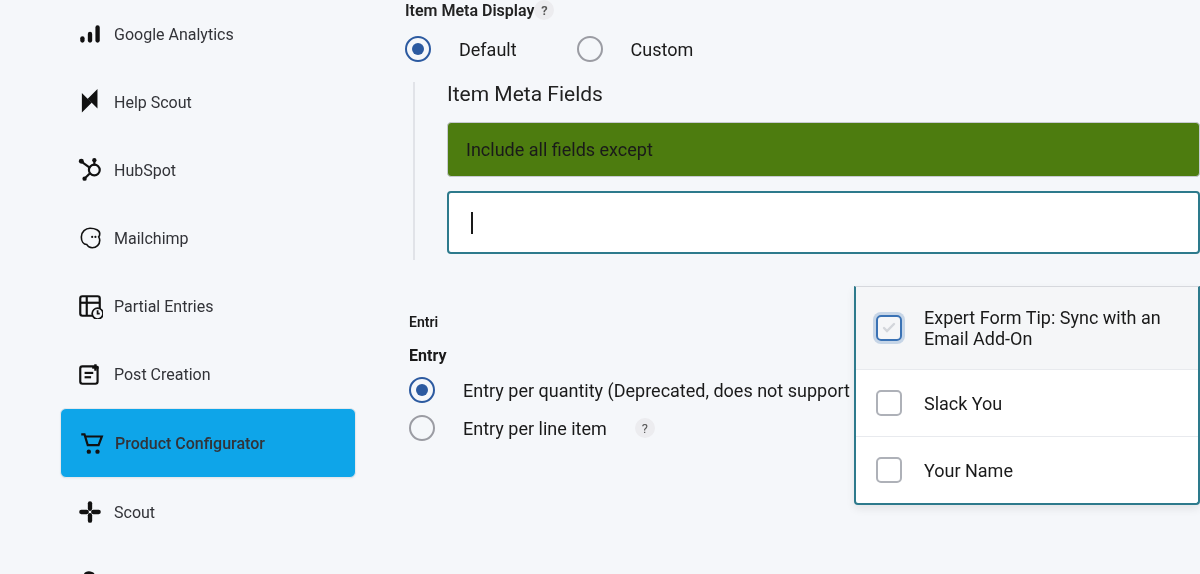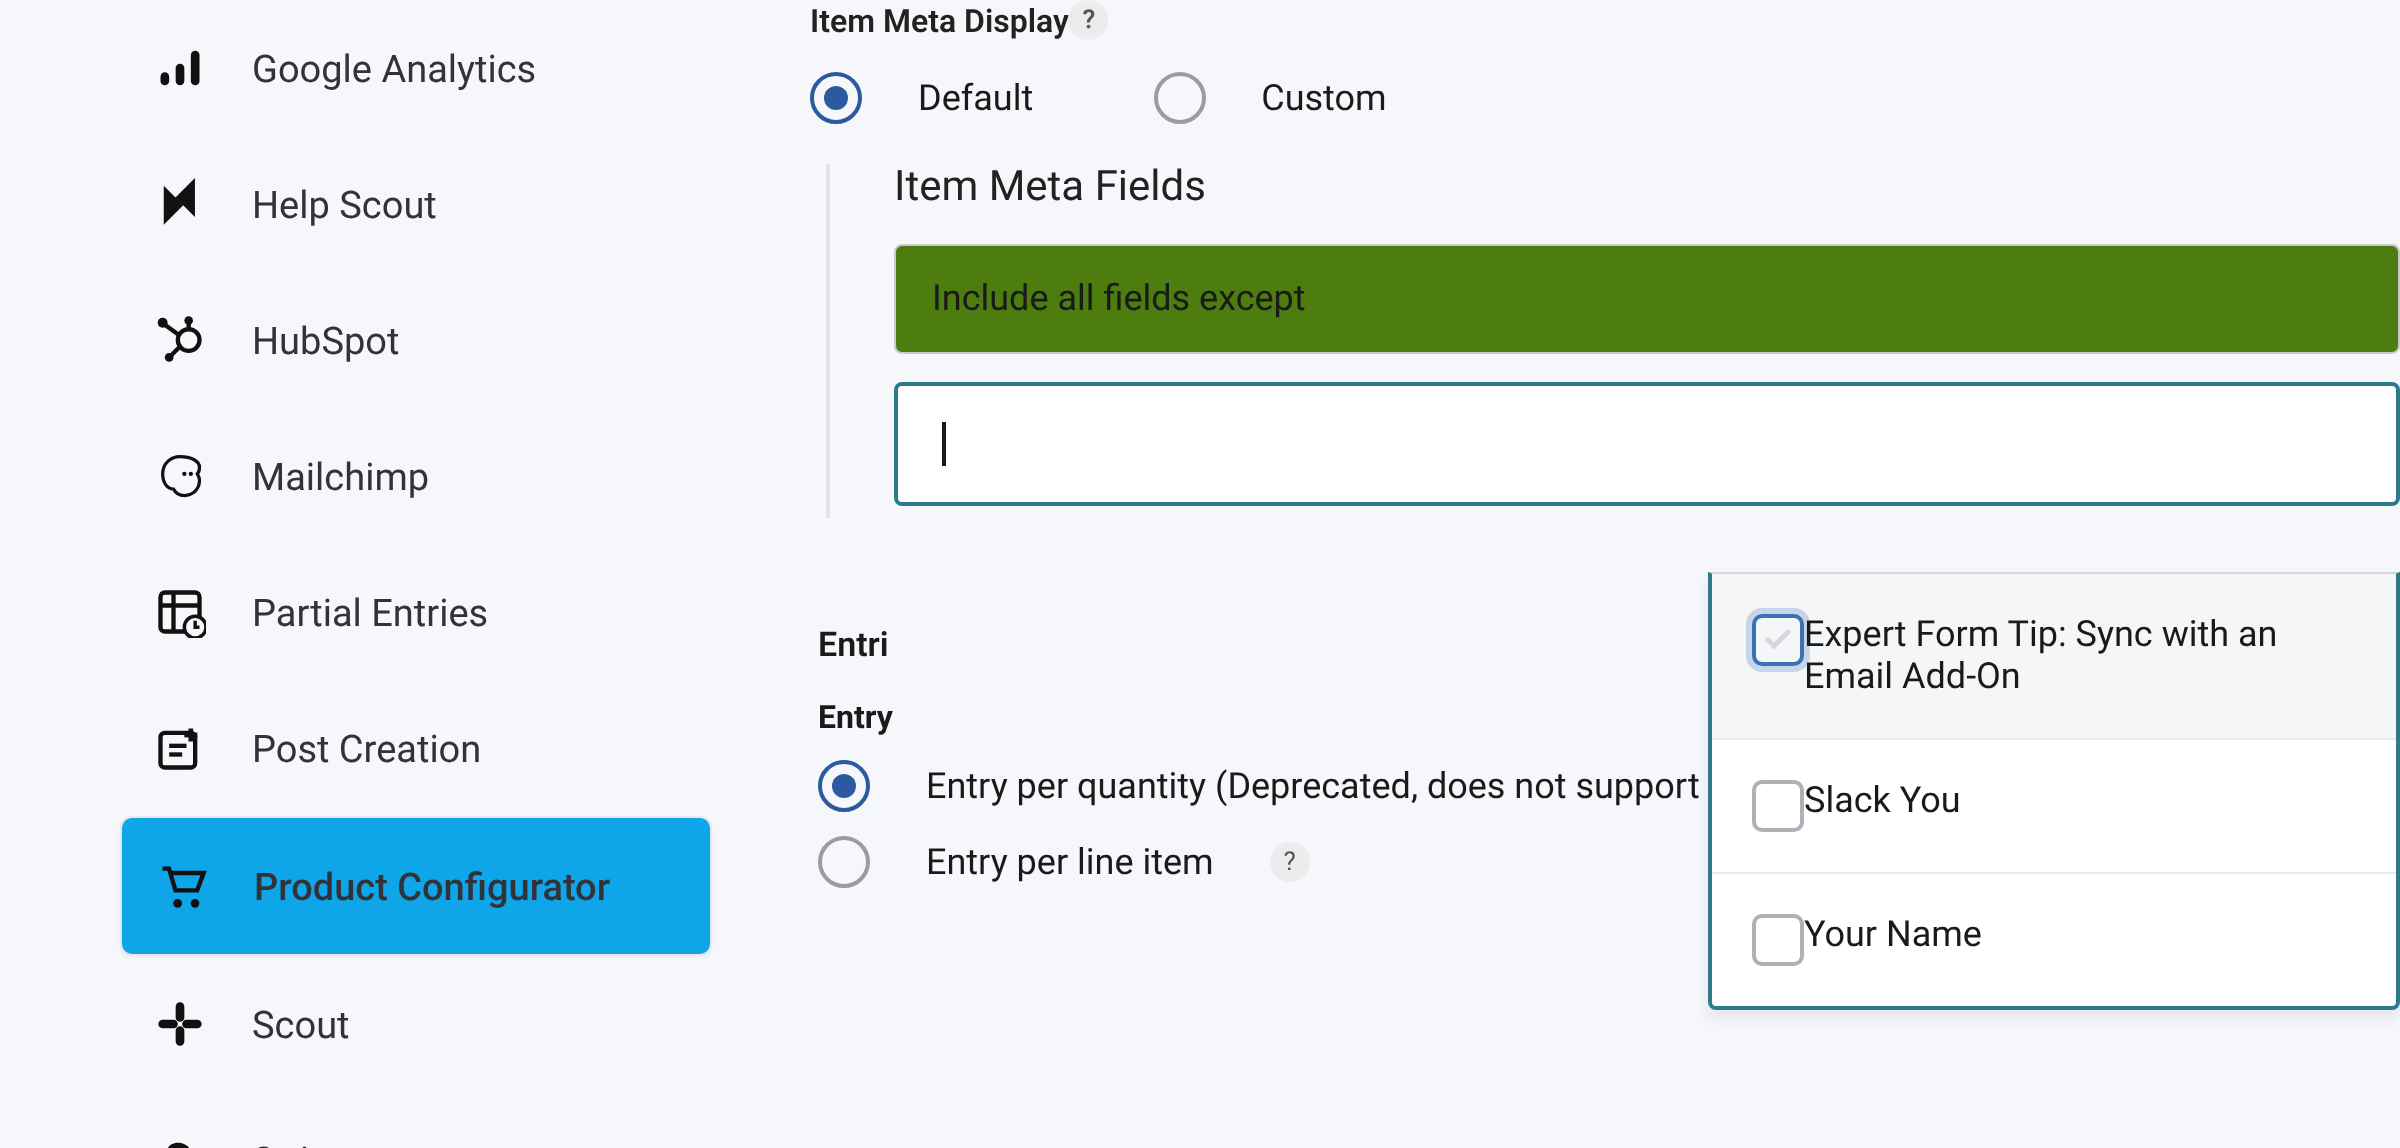--- a/index.html
+++ b/index.html
@@ -14,25 +14,25 @@
     }
     .sidebar {
       width: 370px;
       padding: 0 14px 0 60px;
       display: flex;
       flex-direction: column;
     }
     .sidebar-item {
       display: flex;
       align-items: center;
-      gap: 22px;
+      gap: 10px;
       padding: 20px 16px;
       border-radius: 6px;
       cursor: pointer;
-      font-size: 19px;
+      font-size: 16px;
       color: #323338;
     }
     .sidebar-item.active {
       background: #0ea5e9;
       border: 1px solid #e6e8ec;
       box-shadow: 0 1px 2px rgba(0,0,0,0.04);
       font-weight: 500;
     }
     .sidebar-item .icon {
       width: 28px;
@@ -146,21 +146,22 @@
       top: 286px;
       background: #fff;
       border: 2px solid #2d7a8c;
       border-top: 1px solid #d6d8dd;
       border-radius: 0 0 4px 4px;
       z-index: 100;
       box-shadow: 0 4px 8px rgba(0,0,0,0.08);
     }
     .dropdown-item {
       display: flex;
-      align-items: flex-start;
+      align-items: center;
+      gap: 22px;
       padding: 20px 20px;
       font-size: 18px;
       border-bottom: 1px solid #e8eaee;
       cursor: pointer;
     }
     .dropdown-item:last-child { border-bottom: none; }
     .dropdown-item.hover { background: #f5f6f8; }
     .checkbox {
       width: 26px;
       height: 26px;
@@ -170,21 +171,21 @@
       align-items: center;
       justify-content: center;
       flex-shrink: 0;
     }
     .checkbox.focus {
       border-color: #3a72b5;
       box-shadow: 0 0 0 3px rgba(58,114,181,0.25);
     }
     .checkbox.focus svg { width: 16px; height: 16px; }
     .entries-header {
-      font-size: 17px;
+      font-size: 14px;
       font-weight: 600;
       padding: 14px 0 14px 4px;
     }
     .entry-group {
       padding: 2px 0 2px 4px;
     }
     .entry-label {
       font-size: 16px;
       font-weight: 700;
       margin-bottom: 12px;

